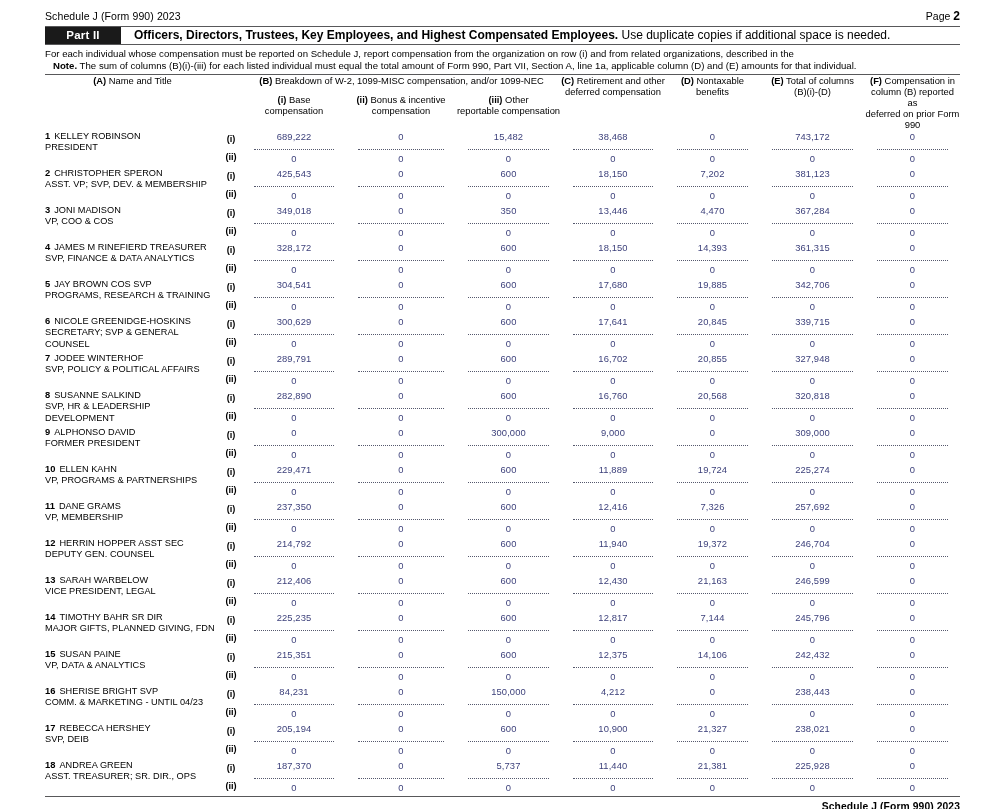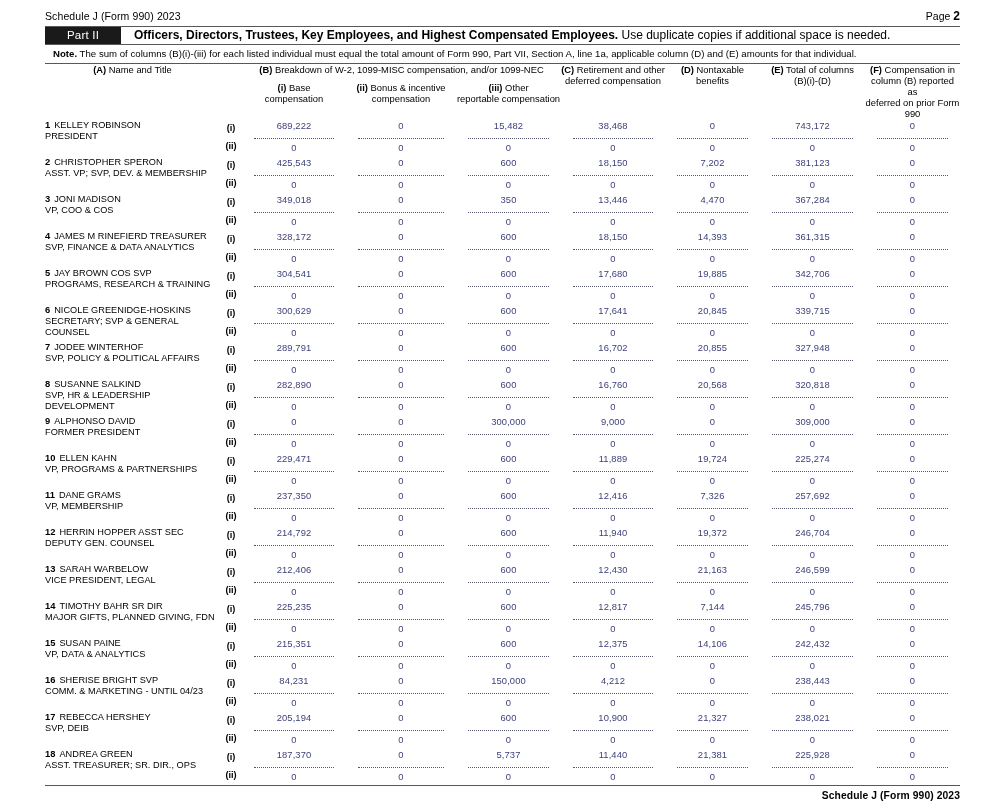--- a/index.html
+++ b/index.html
@@ -43,21 +43,21 @@
   
   .part-banner {
     display: flex;
     align-items: stretch;
     border-bottom: 1.6px solid #58585a;
     height: 17px;
   }
   .part-tag {
     background: #1a1a1a;
     color: #ffffff;
-    font-weight: normal;
+    font-weight: bold;
     font-size: 11.5px;
     line-height: 17px;
     padding: 0 9px 0 9px;
     min-width: 58px;
     text-align: center;
     letter-spacing: 0.2px;
   }
   .part-title {
     font-size: 12px;
     line-height: 17px;
@@ -186,20 +186,21 @@
 
   <div class="part-banner">
     <div class="part-tag">Part II</div>
     <div class="part-title">
       <b>Officers, Directors, Trustees, Key Employees, and Highest Compensated Employees.</b>
       <span class="reg">Use duplicate copies if additional space is needed.</span>
     </div>
   </div>
 
   <div class="instructions">
+    <div>For each individual whose compensation must be reported on Schedule J, report compensation from the organization on row (i) and from related organizations, described in the</div>
     <div>
       <span class="note-b">Note.</span><span> The sum of columns (B)(i)-(iii) for each listed individual must equal the total amount of Form 990, Part VII, Section A, line 1a, applicable column (D) and (E) amounts for that individual.</span>
     </div>
   </div>
 
   <table class="sched">
     <colgroup>
       <col style="width:175px">
       <col style="width:22px">
       <col style="width:104px">

